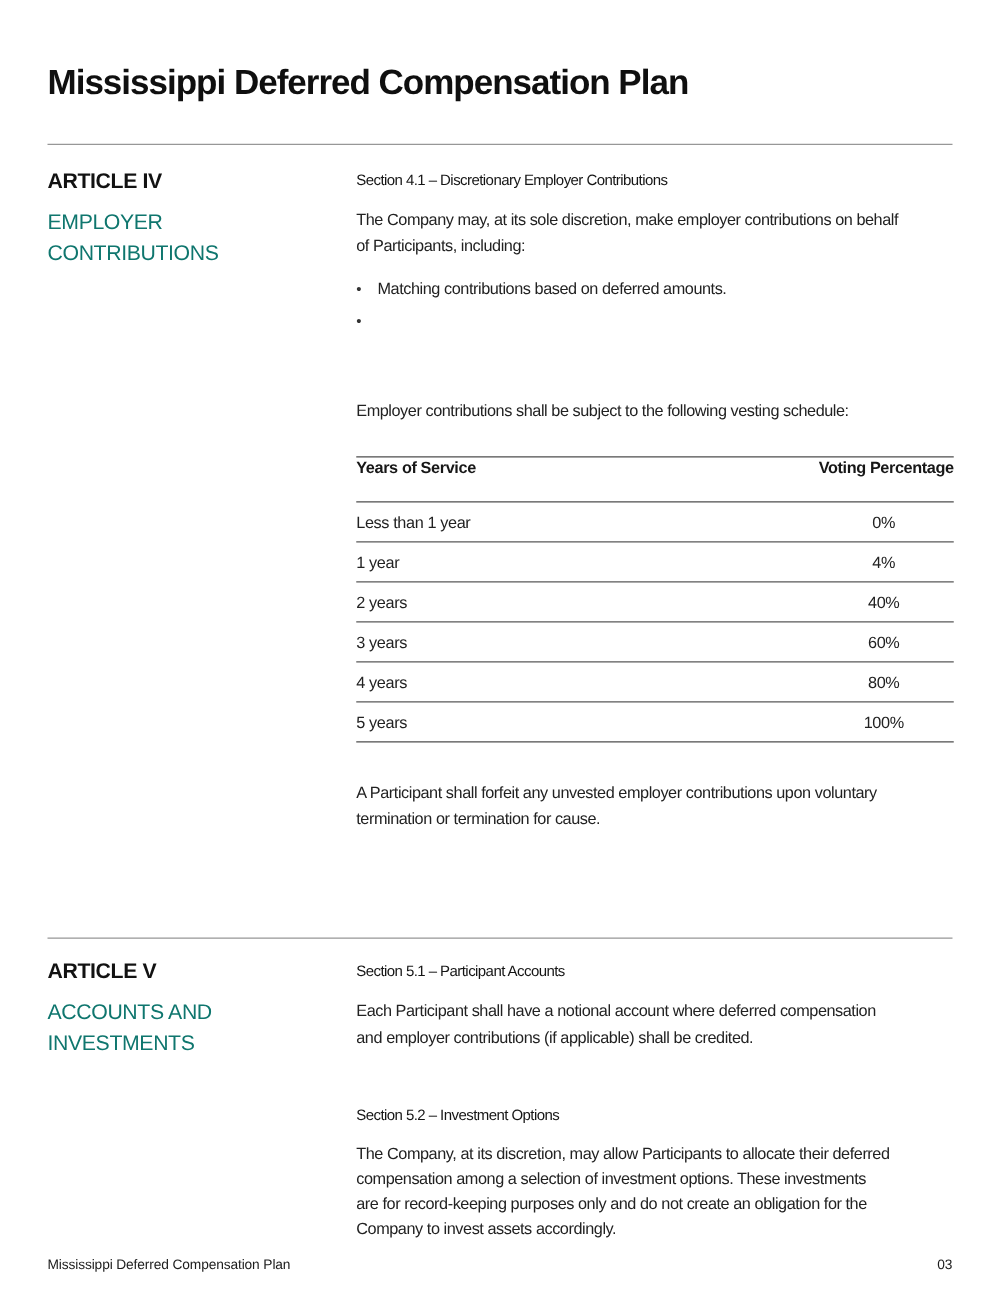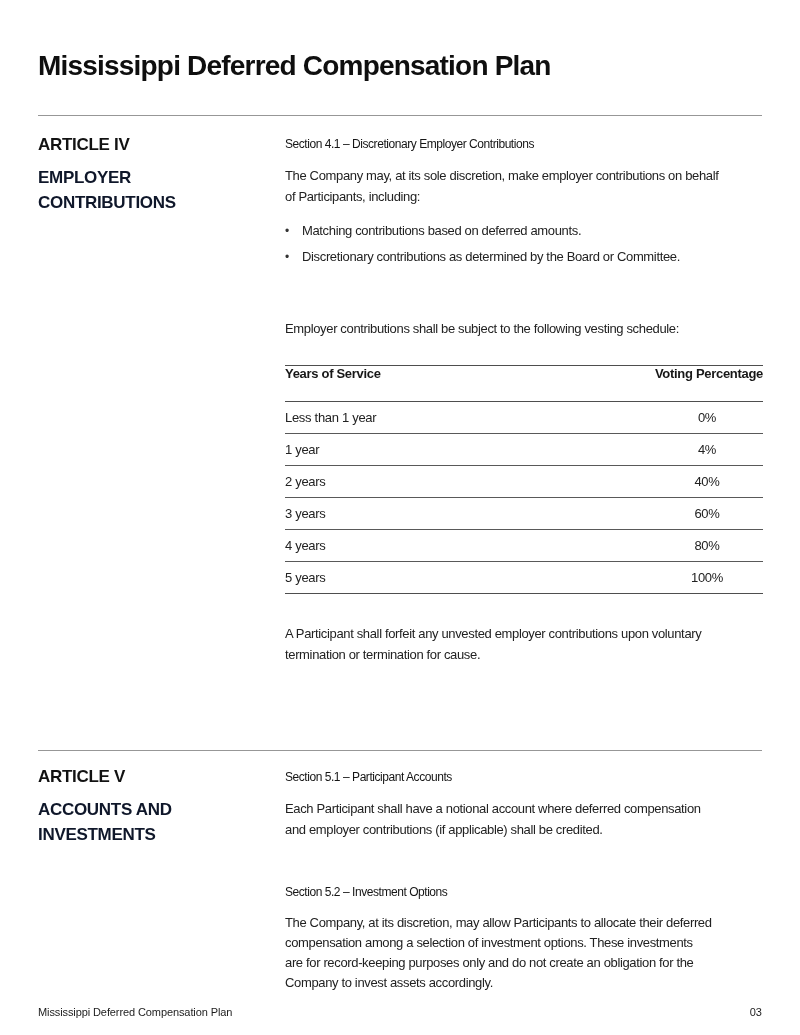--- a/index.html
+++ b/index.html
@@ -41,23 +41,23 @@
     line-height: 20px;
     font-weight: 700;
     letter-spacing: -0.3px;
     color: #121212;
     white-space: nowrap;
   }
   .article-name {
     margin-top: 10px;
     font-size: 17px;
     line-height: 25px;
-    font-weight: 700;
-    letter-spacing: -0.3px;
-    color: #0f172a;
+    font-weight: 400;
+    letter-spacing: -0.3px;
+    color: #0f766e;
   }
 
   .right-col { position: absolute; left: 285px; width: 478px; }
   .sec41 { top: 134px; }
   .sec42 { top: 307px; }
   .sec51 { top: 767px; }
   .sec52 { top: 882px; }
 
   .section-heading {
     font-size: 12px;
@@ -172,21 +172,20 @@
       <div class="body-line">The Company may, at its sole discretion, make employer contributions on behalf</div>
       <div class="body-line">of Participants, including:</div>
     </div>
     <div class="bullets">
       <div class="bullet-item">
         <span class="bullet-dot"></span>
         <span>Matching contributions based on deferred amounts.</span>
       </div>
       <div class="bullet-item">
         <span class="bullet-dot"></span>
-        <span>Discretionary contributions as determined by the Board or Committee.</span>
       </div>
     </div>
   </div>
 
   <div class="right-col sec42">
     <div class="para">
       <div class="body-line">Employer contributions shall be subject to the following vesting schedule:</div>
     </div>
 
     <div class="vesting-table">

